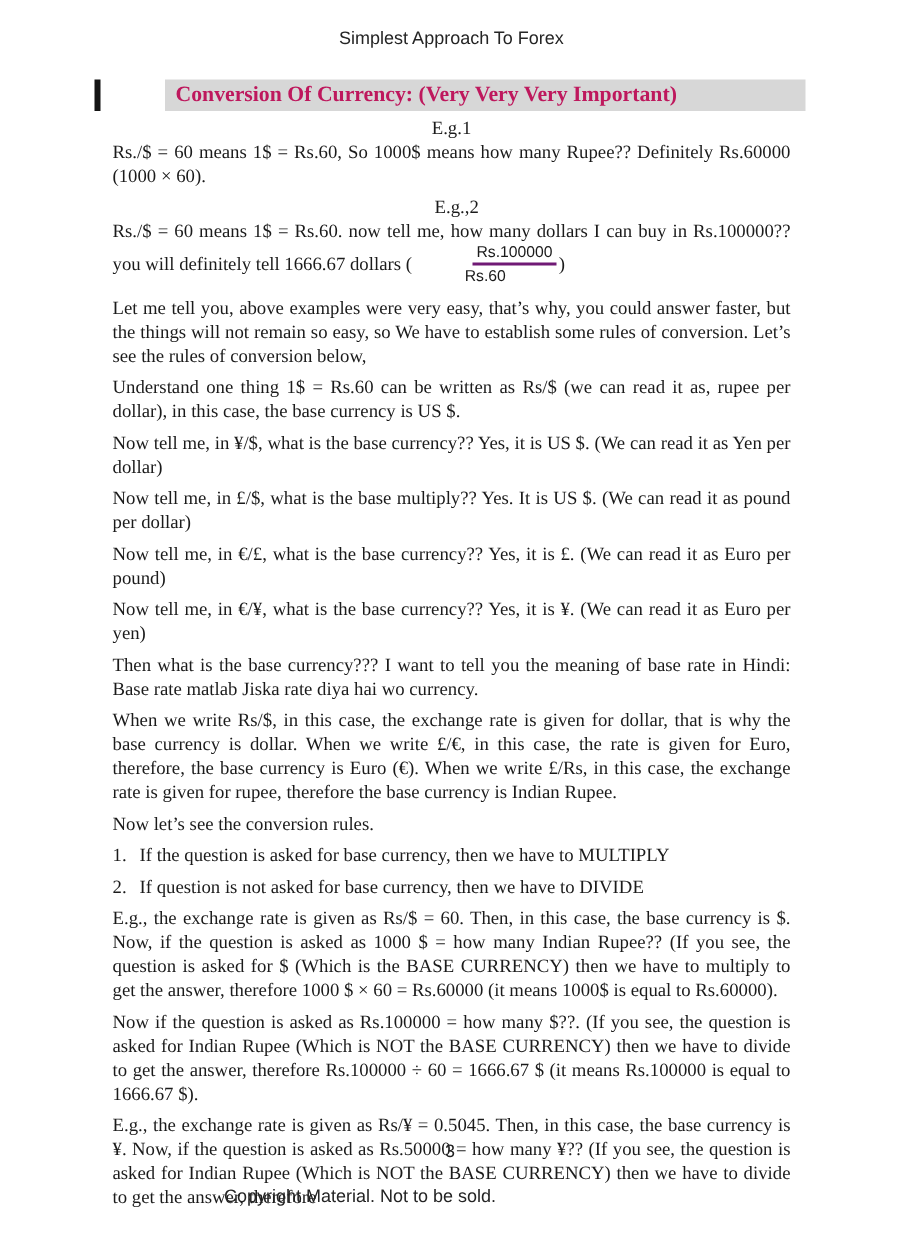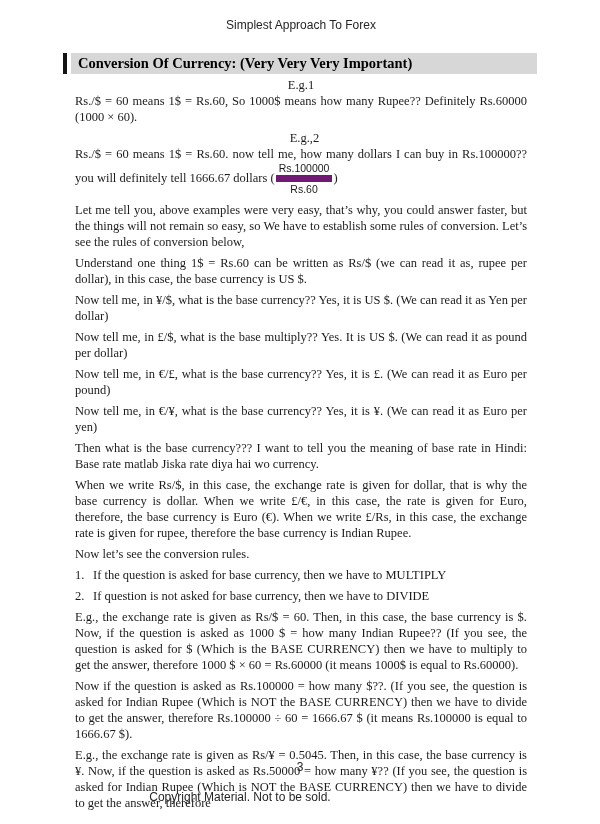--- a/index.html
+++ b/index.html
@@ -23,34 +23,35 @@
     display:flex;align-items:stretch;
     margin:21px -10px 3px -12px;
   }
   .heading-bar{width:4px;background:#141414;margin-right:4px;}
   .heading-text{
     flex:1;
     background:#d7d7d7;
     font-weight:bold;
     font-size:14.5px;line-height:21px;
     padding-left:7px;
-    color:#000000;
+    color:#be185d;
+    margin-left:39px;
   }
   .content{font-size:12.5px;}
   .content p{margin:0 0 5px;line-height:16px;text-align:justify;}
   .content p.label{margin-bottom:0;text-align:center;}
   .content .indent{padding-left:7px;}
   .fraction{
     display:inline-flex;flex-direction:column;
     vertical-align:middle;text-align:center;
     font-family:"Liberation Sans", sans-serif;
     font-size:10.5px;line-height:14px;
     margin:0 1px;position:relative;top:-1px;
   }
-  .frac-num{border-bottom:7px solid #701a75;padding:0 3px;}
+  .frac-num{border-bottom:2px solid #701a75;padding:0 3px;margin-left:39px;}
   .frac-den{padding:0 3px;}
   .rule{display:flex;margin:0 0 5px;line-height:16px;}
   .rule-num{width:18px;flex:none;}
   .rule-text{flex:1;}
   .page-number{
     position:absolute;top:760px;left:0;width:600px;
     text-align:center;
     font-family:"Liberation Sans", sans-serif;
     font-size:12px;line-height:14px;color:#222;
   }

